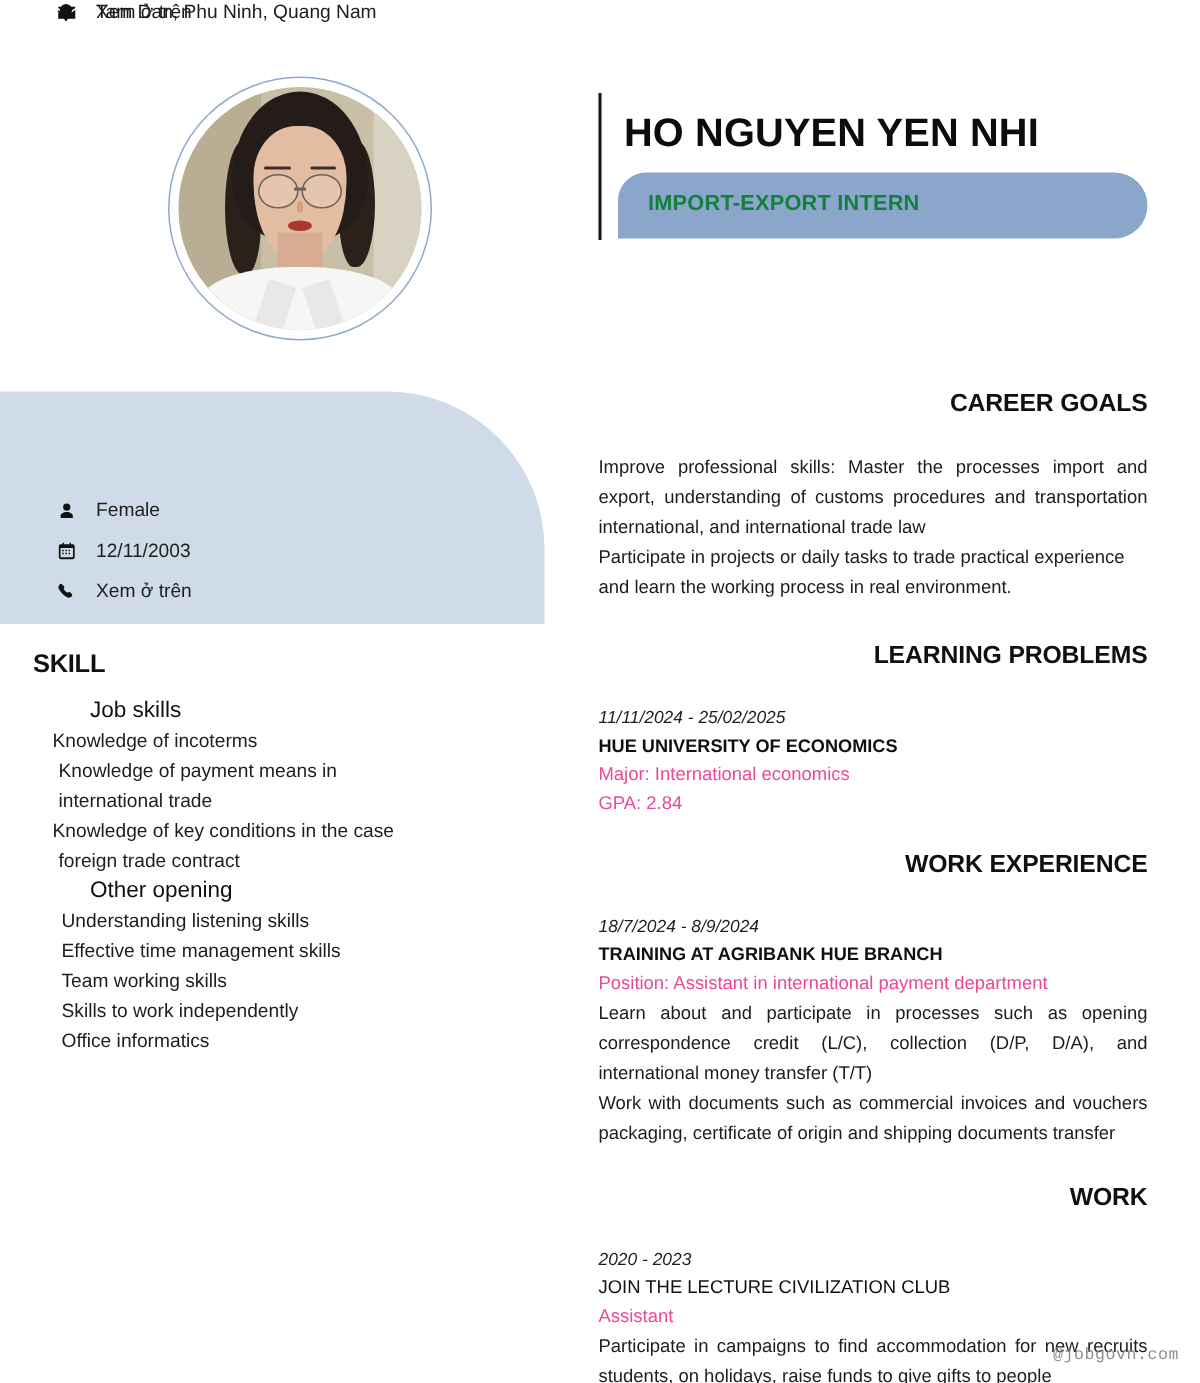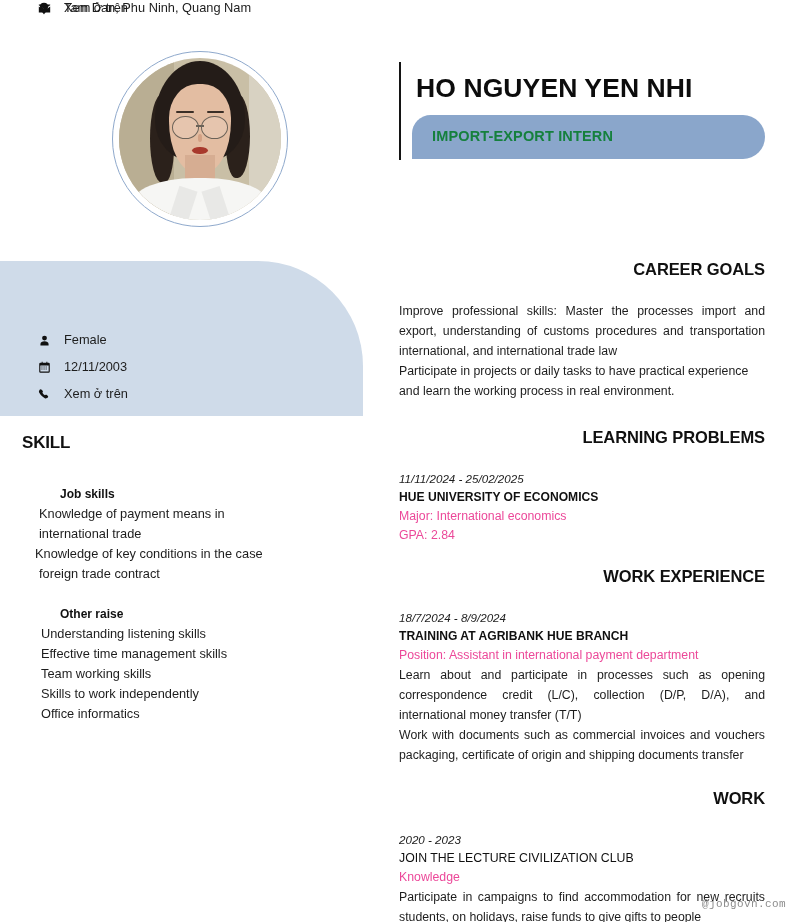--- a/index.html
+++ b/index.html
@@ -116,26 +116,25 @@
     letter-spacing: -0.2px;
     color: #111111;
   }
   #skill-body {
     position: absolute;
     left: 30px;
     top: 464px;
     width: 330px;
   }
   .skill-sub {
-    font-size: 12px;
-    font-weight: bold;
+    font-size: 15px;
+    font-weight: normal;
     color: #111111;
     margin-left: 30px;
     line-height: 20px;
-    margin-top: 20px;
   }
   .skill-line {
     font-size: 12.8px;
     color: #1d1d1d;
     line-height: 20px;
   }
   .skill-line.ind0 { margin-left: 5px; }
   .skill-line.ind1 { margin-left: 9px; }
   .skill-line.ind2 { margin-left: 11px; }
 
@@ -308,44 +307,45 @@
     <svg width="12" height="13" viewBox="0 0 14 16">
         <path d="M7 .8a5 5 0 0 0-5 5c0 3.7 5 9.4 5 9.4s5-5.7 5-9.4a5 5 0 0 0-5-5zm0 6.9a1.9 1.9 0 1 1 0-3.8 1.9 1.9 0 0 1 0 3.8z"></path>
       </svg>
   </span>
   <span class="contact-text">Tam Dan, Phu Ninh, Quang Nam</span>
 </div>
 
 <div id="skill-title">SKILL</div>
 <div id="skill-body">
   <div class="skill-sub">Job skills</div>
+  <div class="skill-line ind0">Knowledge of incoterms</div>
   <div class="skill-line ind1">Knowledge of payment means in</div>
   <div class="skill-line ind1">international trade</div>
   <div class="skill-line ind0">Knowledge of key conditions in the case</div>
   <div class="skill-line ind1">foreign trade contract</div>
-  <div class="skill-sub">Other raise</div>
+  <div class="skill-sub">Other opening</div>
   <div class="skill-line ind2">Understanding listening skills</div>
   <div class="skill-line ind2">Effective time management skills</div>
   <div class="skill-line ind2">Team working skills</div>
   <div class="skill-line ind2">Skills to work independently</div>
   <div class="skill-line ind2">Office informatics</div>
 </div>
 
 <div id="name-rule"></div>
 <div id="full-name">HO NGUYEN YEN NHI</div>
 <div id="job-title-bar"></div>
 <div id="job-title">IMPORT-EXPORT INTERN</div>
 
 <div id="right-col">
 
   <div class="sec">
     <div class="sec-title">CAREER GOALS</div>
     <div class="sec-body">
       <p class="para just">Improve professional skills: Master the processes import and export, understanding of customs procedures and transportation international, and international trade law</p>
-      <p class="para">Participate in projects or daily tasks to have practical experience and learn the working process in real environment.</p>
+      <p class="para">Participate in projects or daily tasks to trade practical experience and learn the working process in real environment.</p>
     </div>
   </div>
 
   <div class="gap-career"></div>
 
   <div class="sec">
     <div class="sec-title">LEARNING PROBLEMS</div>
     <div class="sec-body">
       <p class="date">11/11/2024 - 25/02/2025</p>
       <p class="org">HUE UNIVERSITY OF ECONOMICS</p>
@@ -367,20 +367,20 @@
     </div>
   </div>
 
   <div class="gap-work"></div>
 
   <div class="sec">
     <div class="sec-title">WORK</div>
     <div class="sec-body">
       <p class="date">2020 - 2023</p>
       <p class="org plain">JOIN THE LECTURE CIVILIZATION CLUB</p>
-      <p class="role">Knowledge</p>
+      <p class="role">Assistant</p>
       <p class="para just">Participate in campaigns to find accommodation for new recruits students, on holidays, raise funds to give gifts to people</p>
     </div>
   </div>
 
 </div>
 
 <div id="watermark">@jobgovn.com</div>
 
 </body></html>

